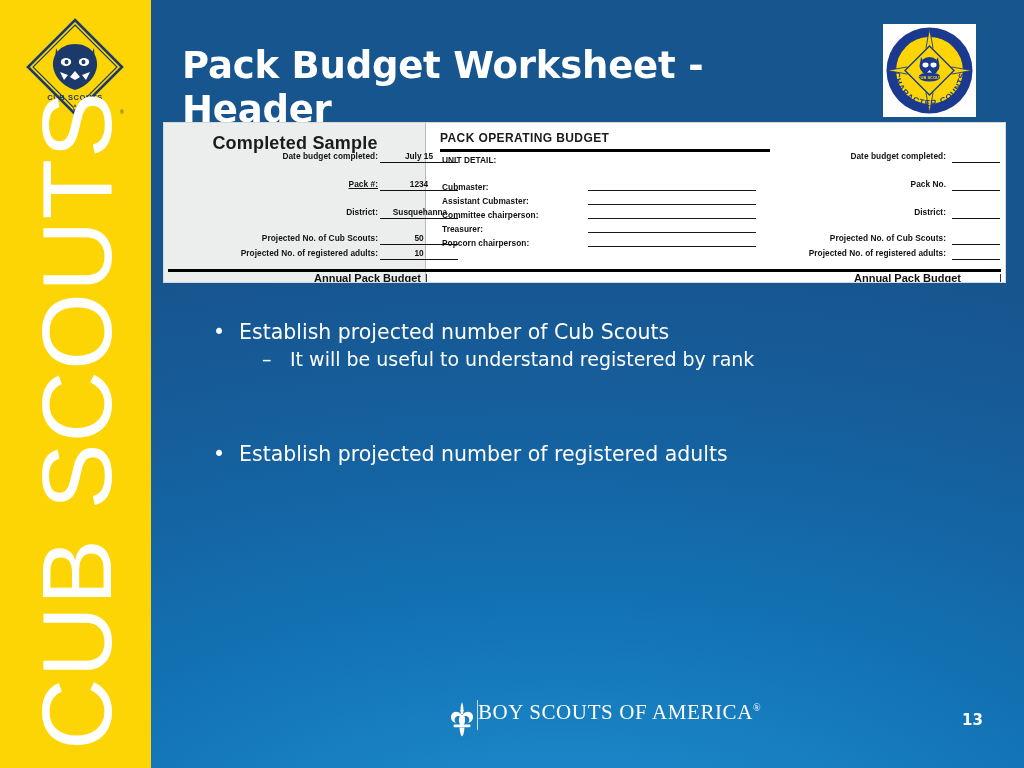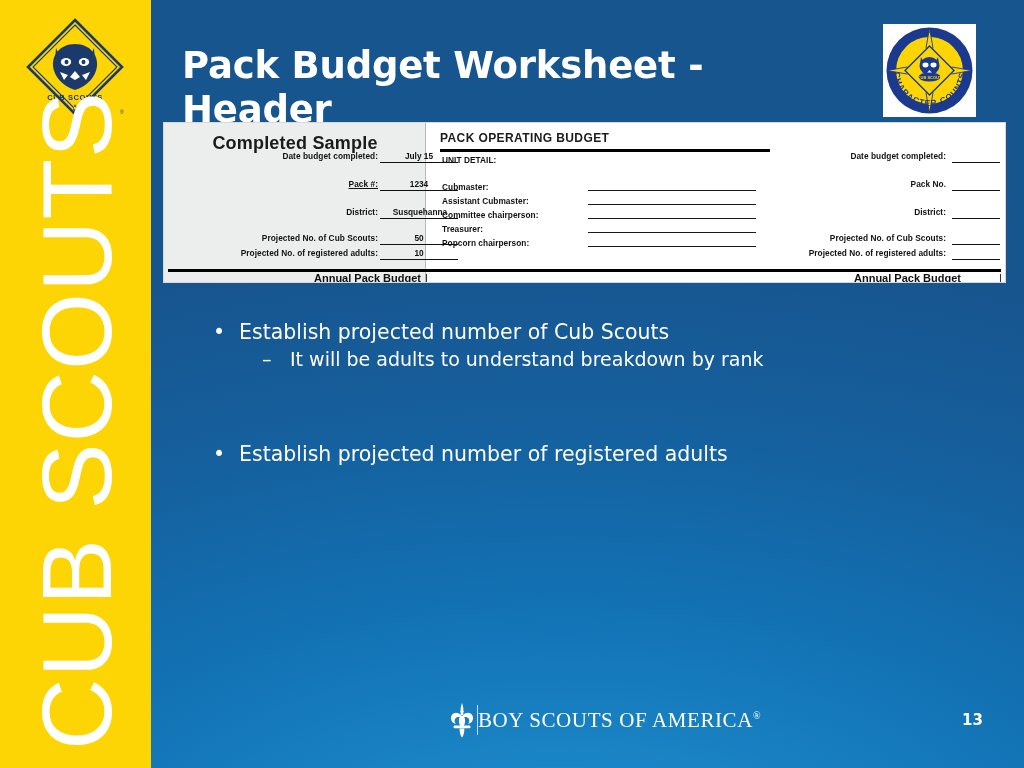--- a/index.html
+++ b/index.html
@@ -204,21 +204,20 @@
   }
   .bullet-gap { height: 71px; }
 
   
   #footer-logo {
     position: absolute;
     left: 447px;
     top: 700px;
     height: 40px;
     display: flex;
-    align-items: center;
   }
   #footer-fleur { width: 30px; height: 38px; display: block; }
   #footer-divider {
     width: 0;
     height: 30px;
     border-left: 1px solid rgba(255,255,255,0.75);
   }
   #footer-text {
     color: #ffffff;
     font-family: "Liberation Serif", serif;
@@ -387,21 +386,21 @@
 
   <div id="bullets">
 
     <div class="bullet-l1">
       <span class="mark">•</span>
       <span>Establish projected number of Cub Scouts</span>
     </div>
 
     <div class="bullet-l2">
       <span class="mark">–</span>
-      <span>It will be adults to understand breakdown by rank</span>
+      <span>It will be useful to understand registered by rank</span>
     </div>
 
     <div class="bullet-gap"></div>
 
     <div class="bullet-l1">
       <span class="mark">•</span>
       <span>Establish projected number of registered adults</span>
     </div>
   </div>
 

